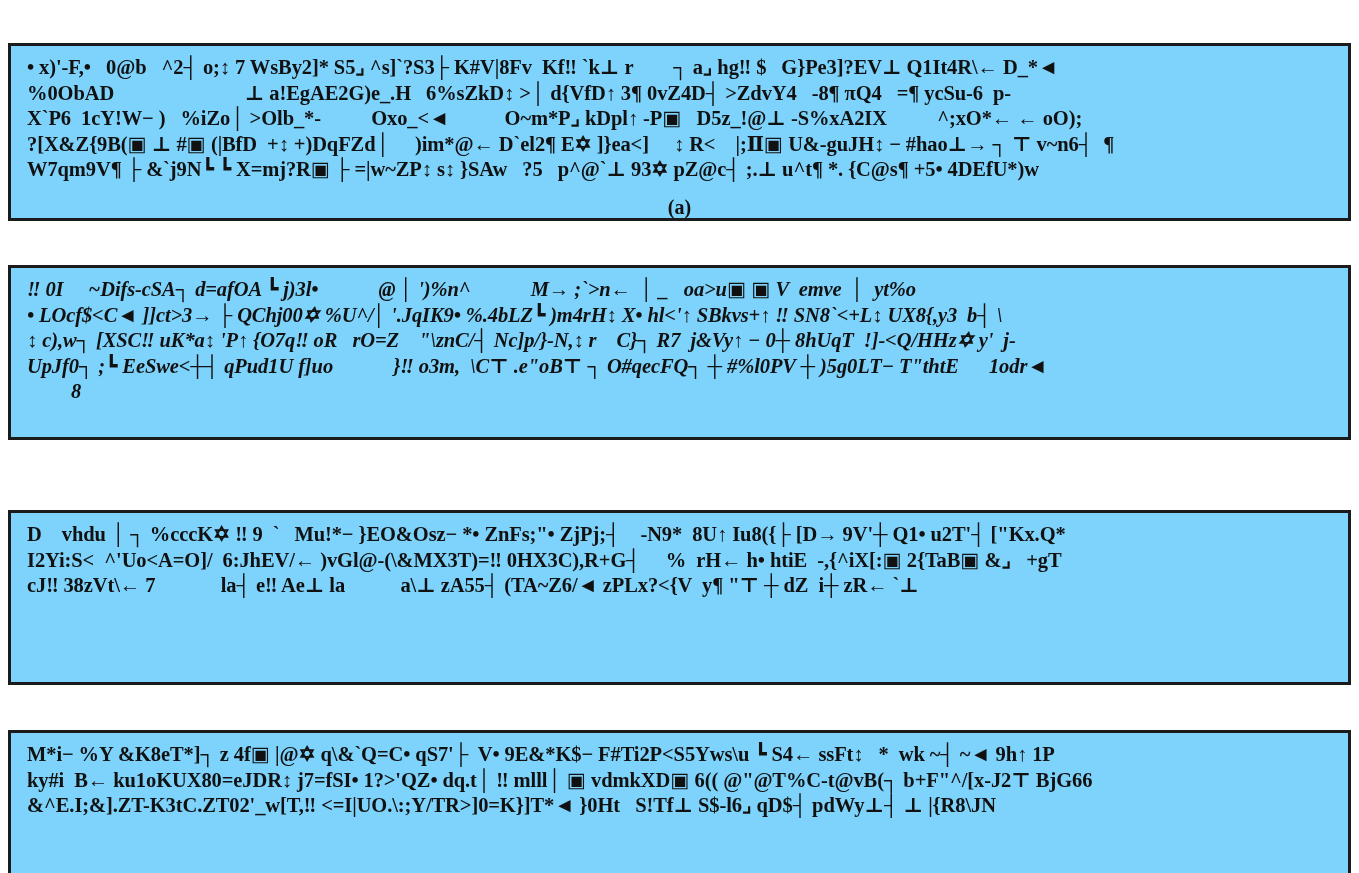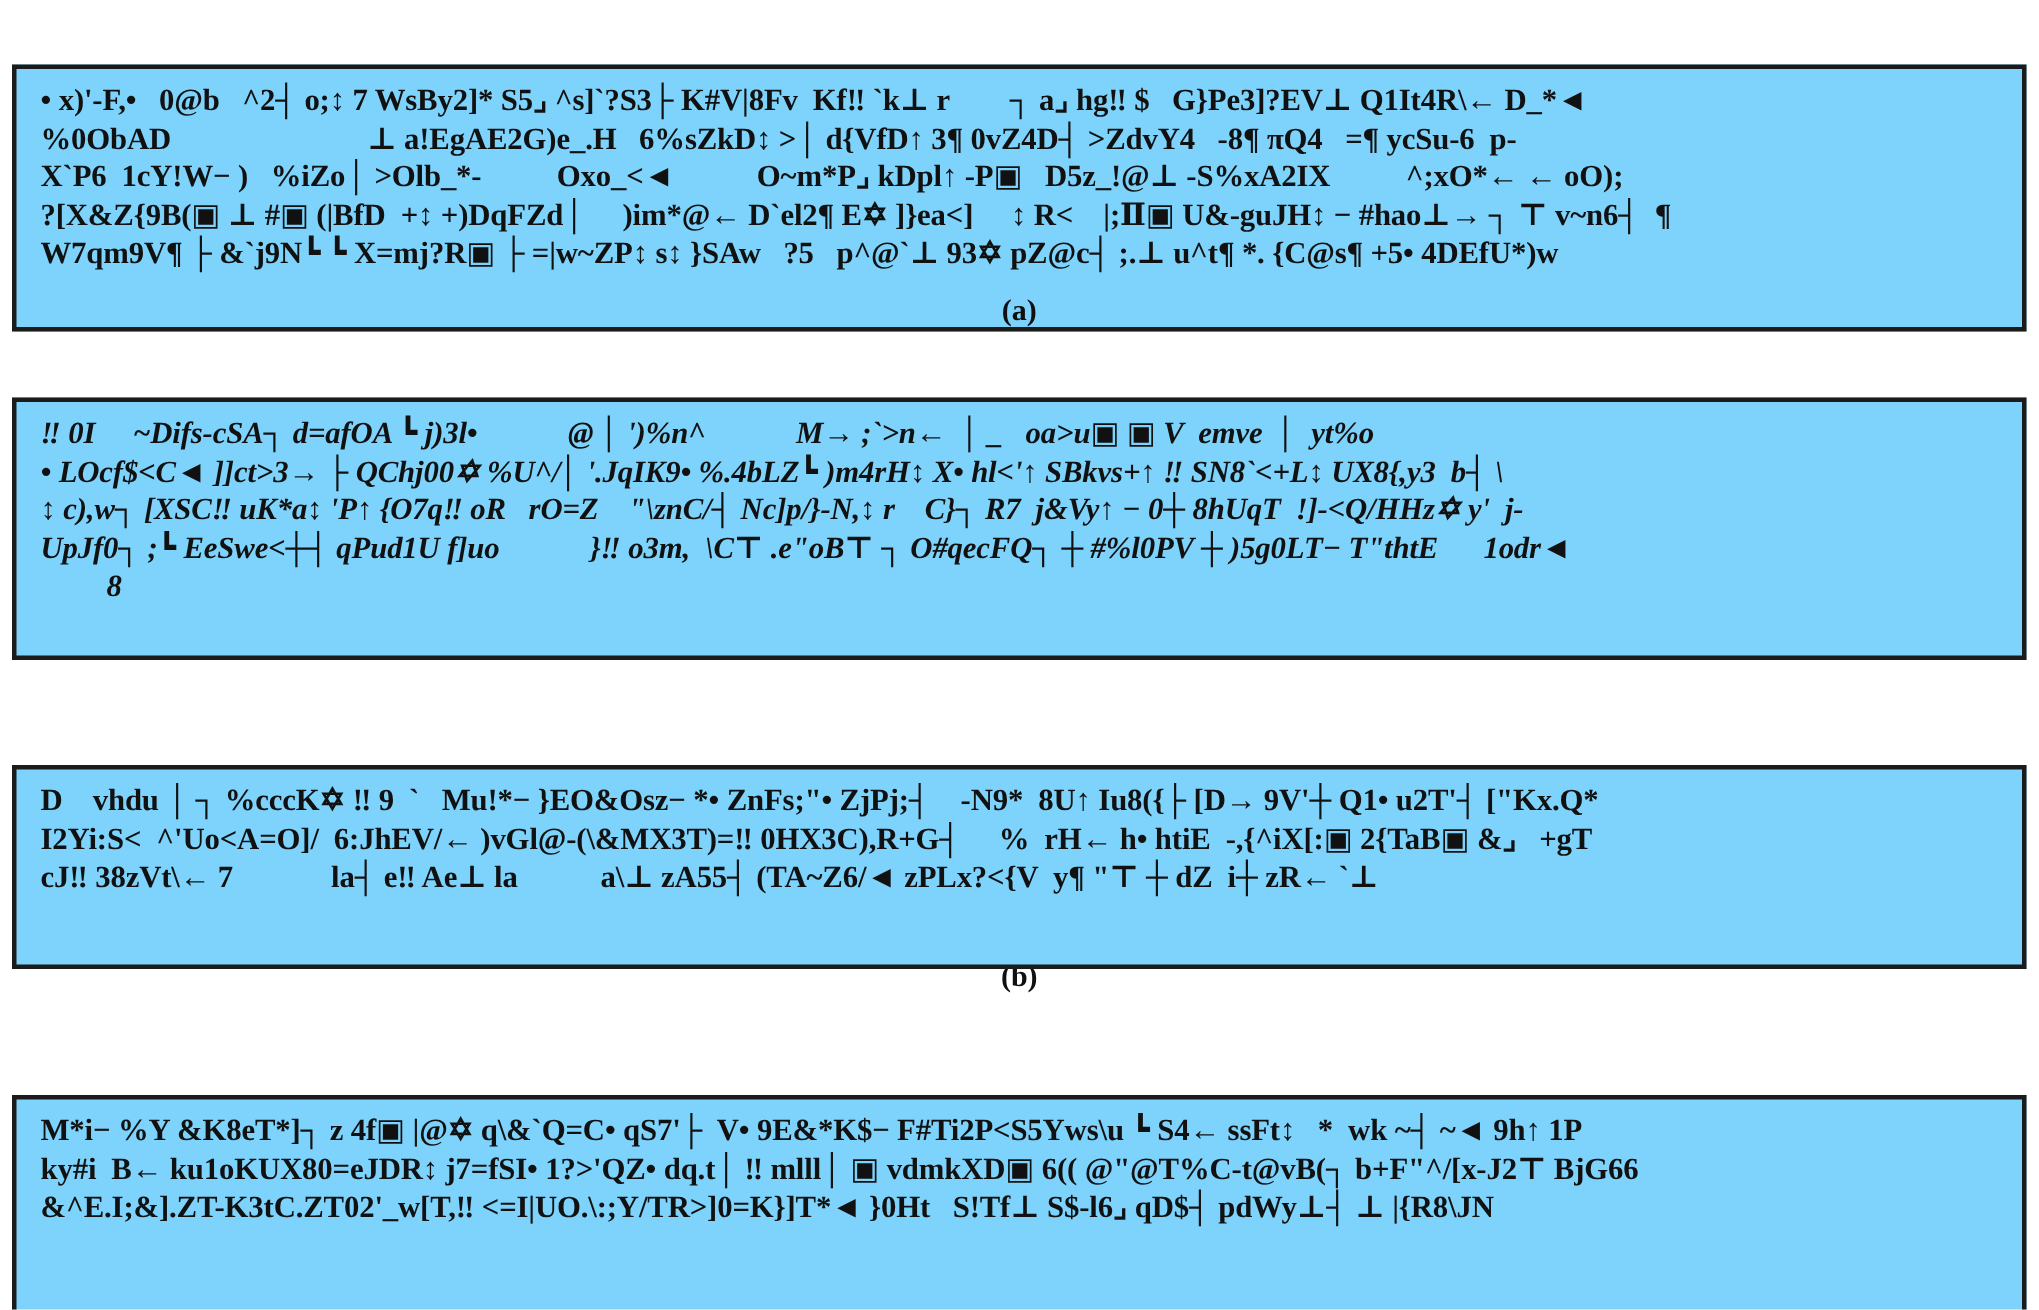--- a/index.html
+++ b/index.html
@@ -65,21 +65,21 @@
   
   #panel-a { left: 8px;  top: 6px;   width: 1343px; }
   #panel-a .panel-box { height: 178px; }
   #panel-a .caption { top: 190px; }
 
   #panel-b { left: 8px;  top: 228px; width: 1343px; }
   #panel-b .panel-box { height: 175px; font-style: italic; }
   #panel-b .caption { top: 412px; }
 
   #panel-c { left: 8px;  top: 473px; width: 1343px; }
-  #panel-c .panel-box { height: 136px; }
+  #panel-c .panel-box { height: 175px; }
 
   #panel-d { left: 8px;  top: 693px; width: 1343px; }
   #panel-d .panel-box { height: 162px; }
 
   .panel-b-last { padding-left: 44px; }
 </style>
 </head>
 <body>
 
 <div class="page">

